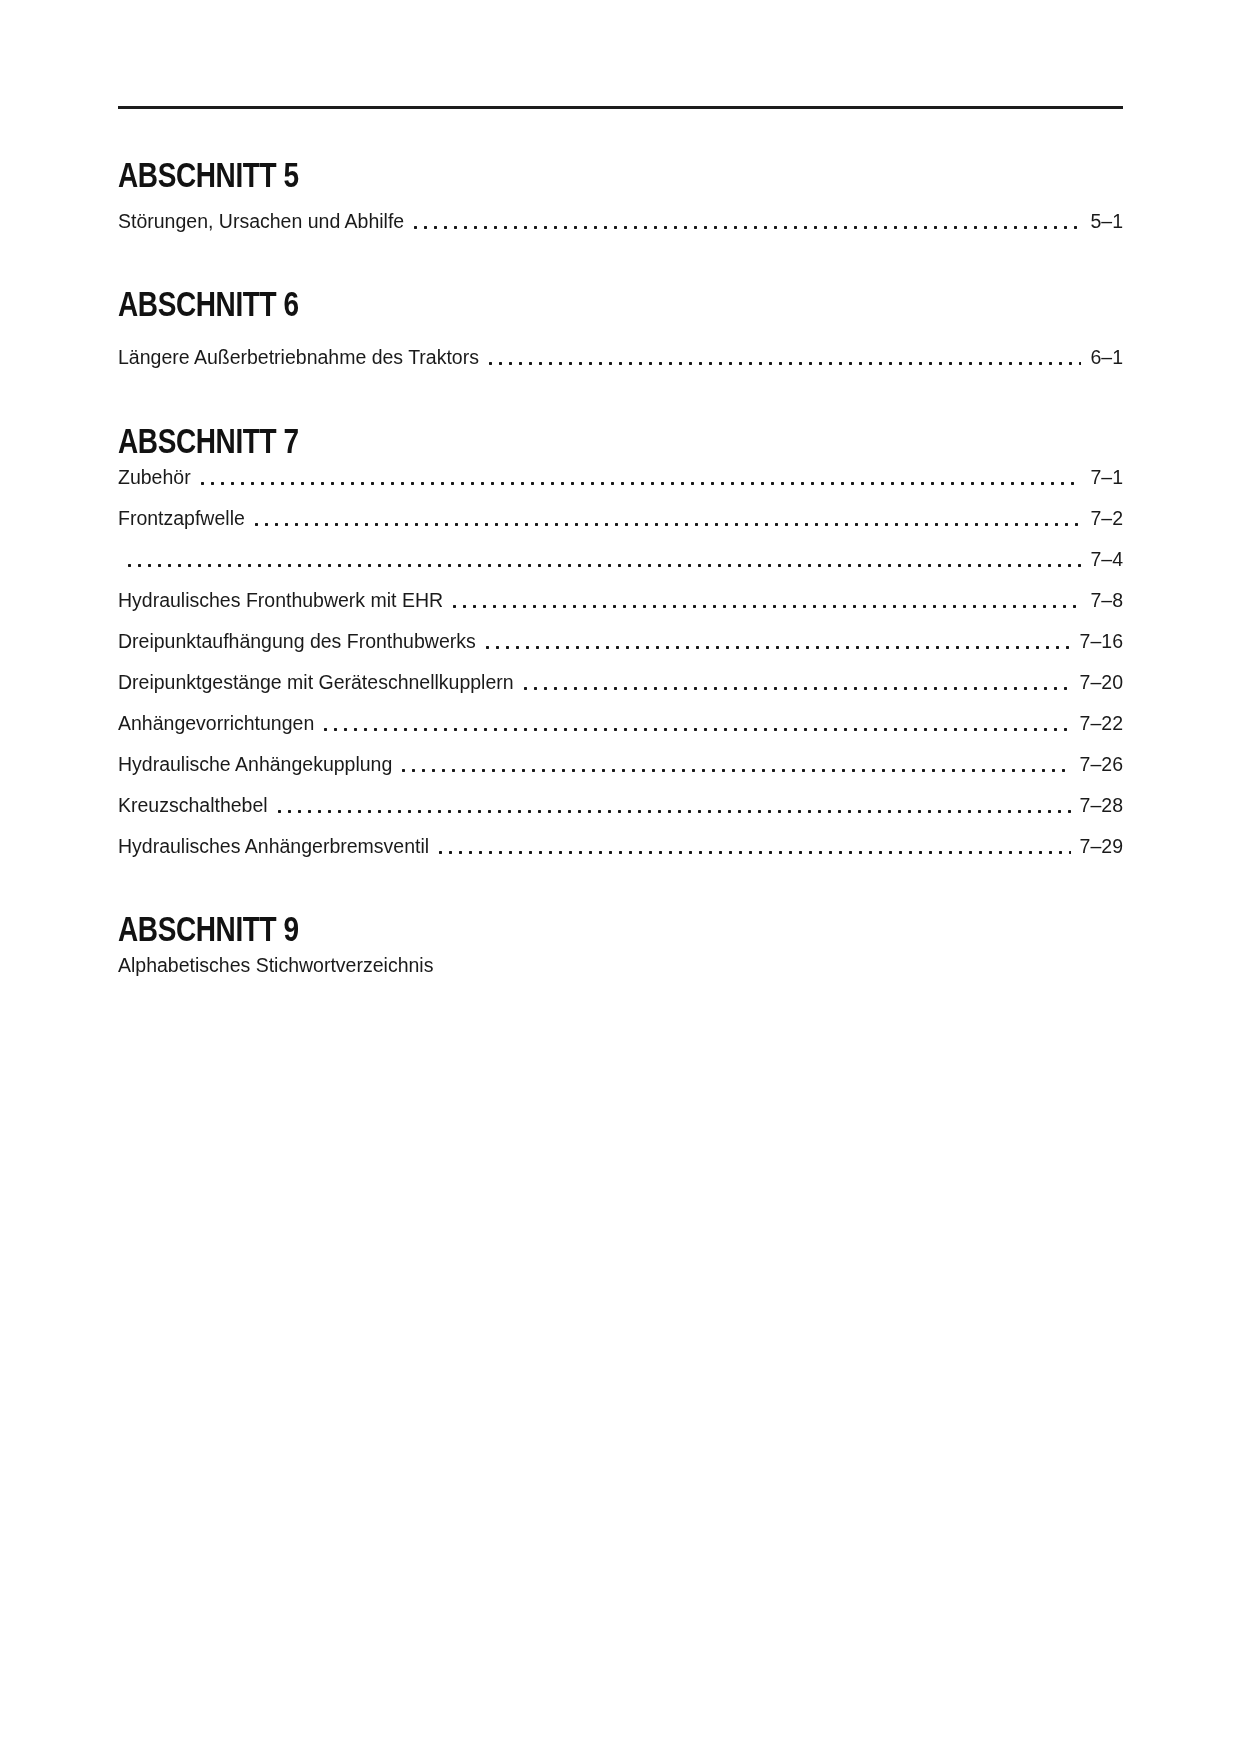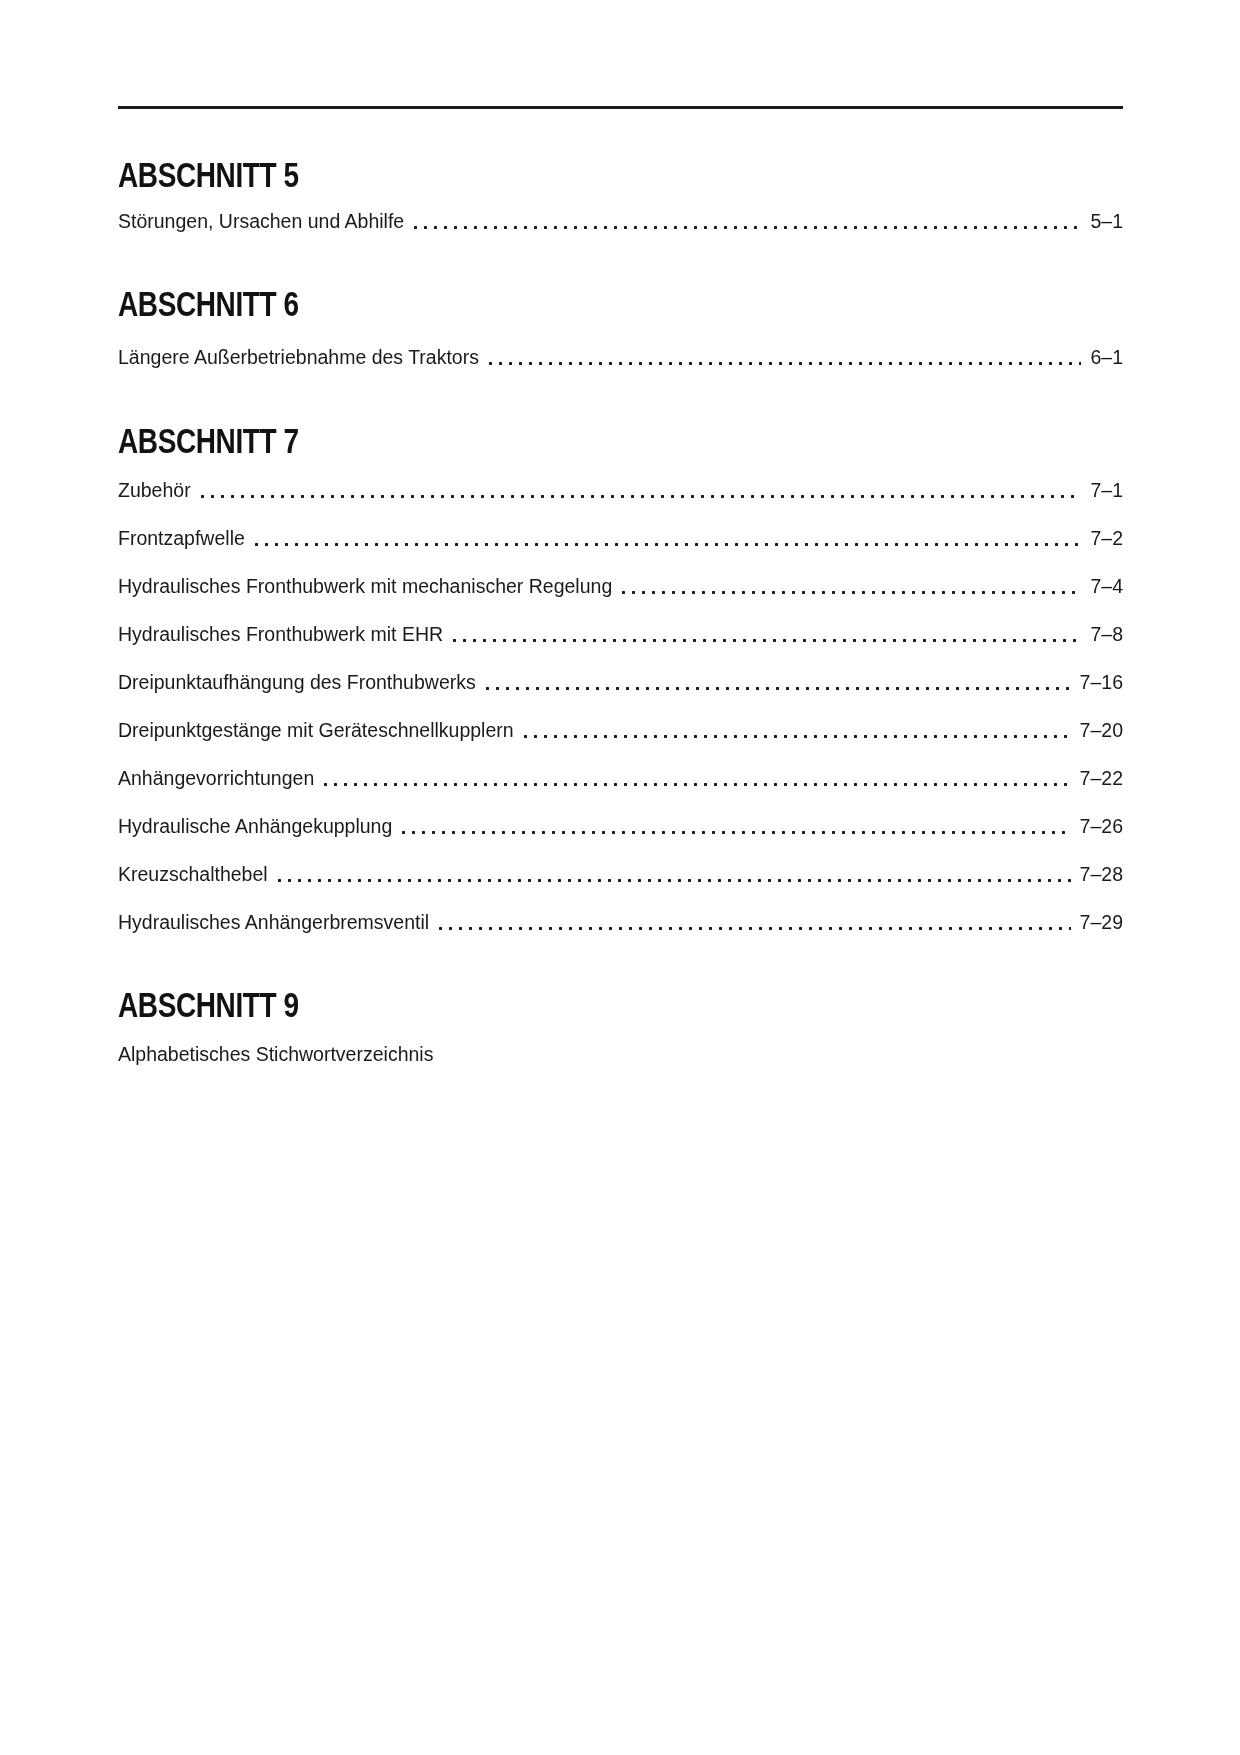--- a/index.html
+++ b/index.html
@@ -57,22 +57,22 @@
     flex: 0 0 auto;
     text-align: right;
   }
   
   .mt-title-first   { margin-top: 53px; }
   .mt-title         { margin-top: 58px; }
   .mt-title-7       { margin-top: 59px; }
   .mt-title-8       { margin-top: 56px; }
   .mt-row-solo-5    { margin-top: 21px; }
   .mt-row-solo      { margin-top: 28px; align-items: center; }
-  .mt-row-first     { margin-top: 24px; }
-  .mt-row           { margin-top: 24px; }
+  .mt-row-first     { margin-top: 11px; }
+  .mt-row           { margin-top: 17px; }
 </style>
 </head>
 <body>
 
 <div class="page">
 
   <div class="top-rule"></div>
 
   <section>
     <h2 class="section-title mt-title-first">ABSCHNITT 5</h2>
@@ -98,21 +98,20 @@
       <span class="toc-label">Zubehör</span>
       <span class="toc-leader"></span>
       <span class="toc-page">7–1</span>
     </div>
     <div class="toc-row mt-row">
       <span class="toc-label">Frontzapfwelle</span>
       <span class="toc-leader"></span>
       <span class="toc-page">7–2</span>
     </div>
     <div class="toc-row mt-row">
-      <span class="toc-label">Hydraulisches Fronthubwerk mit mechanischer Regelung</span>
       <span class="toc-leader"></span>
       <span class="toc-page">7–4</span>
     </div>
     <div class="toc-row mt-row">
       <span class="toc-label">Hydraulisches Fronthubwerk mit EHR</span>
       <span class="toc-leader"></span>
       <span class="toc-page">7–8</span>
     </div>
     <div class="toc-row mt-row">
       <span class="toc-label">Dreipunktaufhängung des Fronthubwerks</span>

